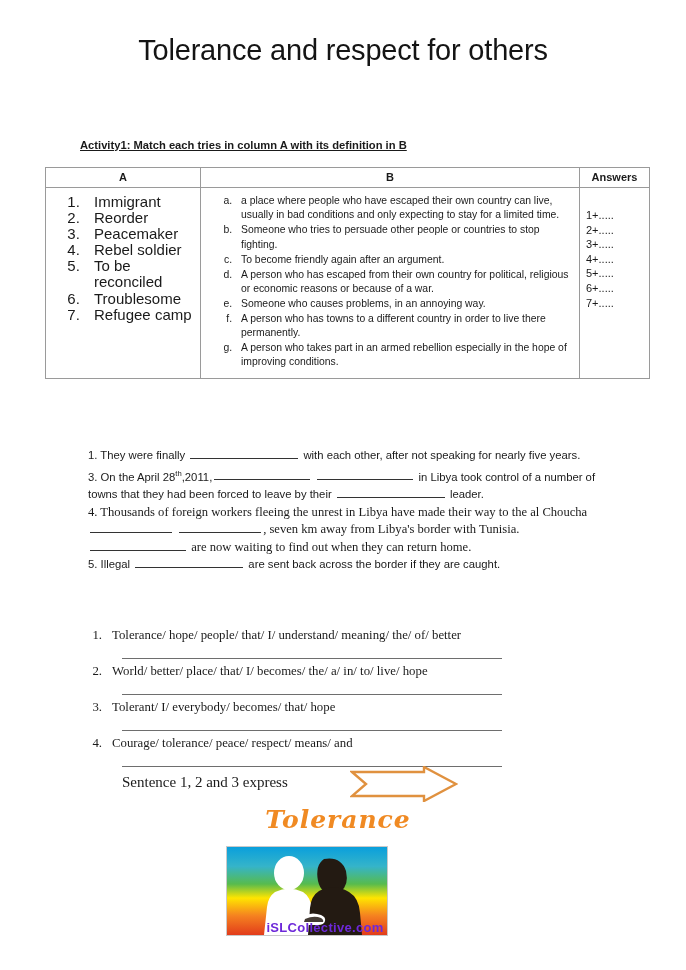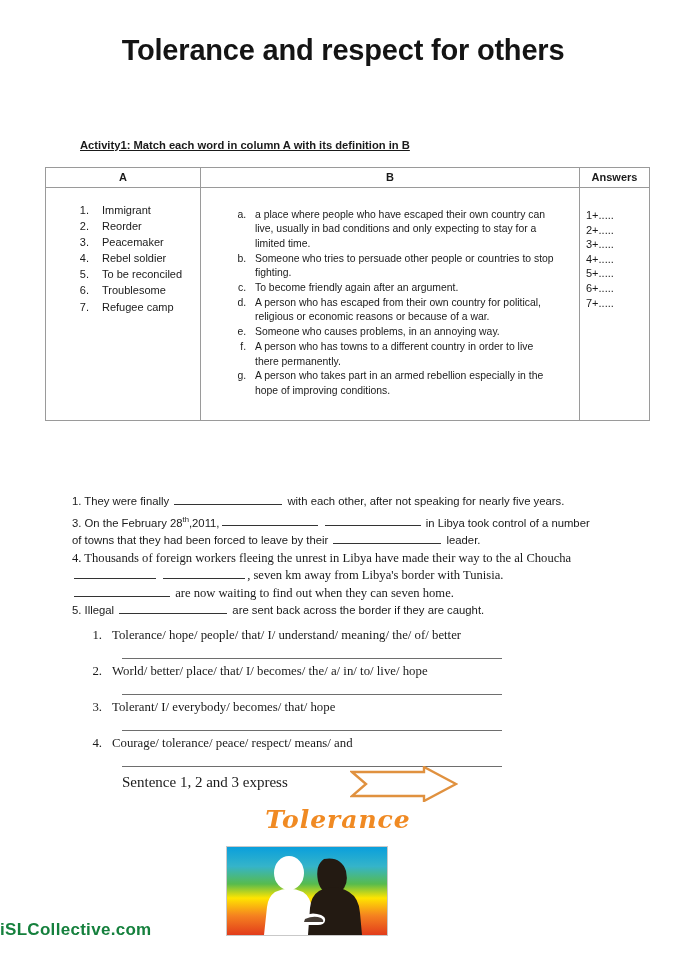--- a/index.html
+++ b/index.html
@@ -12,21 +12,21 @@
     color: #1a1a1a;
     position: relative;
     overflow: hidden;
   }
   .page { position: absolute; inset: 0; }
 
   
   .title {
     position: absolute; left: 0; top: 34px; width: 686px;
     text-align: center;
-    font-size: 29px; font-weight: bold; letter-spacing: -0.2px;
+    font-size: 29px; font-weight: normal; letter-spacing: -0.2px;
     color: #141414;
   }
 
   
   .quote {
     position: absolute; left: 84px; top: 108px; width: 520px;
     font-size: 11.2px; font-weight: bold; color: #1a1a1a;
   }
 
   
@@ -56,43 +56,43 @@
     padding: 3px 0 4px 0;
     color: #1a1a1a;
   }
   .col-a { width: 155px; }
   .col-b { width: 379px; }
   .col-ans { width: 70px; }
 
   .cell-inner { padding: 6px 4px 8px 4px; }
 
   ol.list-a {
-    margin: 8px; padding: 0 0 0 34px;
+    margin: 0; padding: 0 0 0 34px;
     list-style: decimal;
-    font-size: 11px; line-height: 16.1px;
+    font-size: 15px; line-height: 16.1px;
   }
   ol.list-a li { padding-left: 10px; }
 
   ol.list-b {
-    margin: 14px; padding: 0 6px 0 30px;
+    margin: 0; padding: 0 6px 0 30px;
     list-style: lower-alpha;
     font-size: 10.4px; line-height: 14.4px;
   }
   ol.list-b li { padding-left: 6px; margin-bottom: 0.5px; }
 
   .answers-list {
     font-size: 11px; line-height: 14.6px;
     padding: 20px 0 0 6px;
   }
   .answers-list div { white-space: nowrap; }
 
   
   .act2-body {
-    position: absolute; left: 72px; top: 447px; width: 520px;
-    font-size: 11.3px; line-height: 17.6px; color: #1a1a1a; margin-top: 46px;
+    position: absolute; left: 88px; top: 447px; width: 520px;
+    font-size: 11.3px; line-height: 17.6px; color: #1a1a1a;
   }
   .act2-body p { margin: 0; }
   .serif { font-family: "Liberation Serif", serif; font-size: 12.6px; }
   .blank {
     display: inline-block;
     border-bottom: 1px solid #333;
     height: 11px;
     vertical-align: baseline;
     margin: 0 2px;
   }
@@ -142,34 +142,34 @@
   .illus {
     position: absolute; left: 226px; top: 846px;
     width: 162px; height: 90px;
     border: 1px solid #c9c9c9;
     overflow: hidden;
   }
 
   
   .watermark {
     position: absolute; left: 0; top: 920px; width: 650px;
-    text-align: left;
-    font-size: 17px; font-weight: bold; letter-spacing: 0.3px;
-    color: #15803d;
+    text-align: center;
+    font-size: 13px; font-weight: bold; letter-spacing: 0.3px;
+    color: #6d28d9;
   }
 </style>
 </head>
 <body>
 
 <div class="page">
 
   <div class="title">Tolerance and respect for others</div>
 
 
-  <div id="act1-heading" class="activity-heading">Activity1: Match each word in column A with its definition in B</div>
+  <div id="act1-heading" class="activity-heading">Activity1: Match each tries in column A with its definition in B</div>
 
   <table class="match-table">
     <thead>
       <tr>
         <th class="col-a">A</th>
         <th class="col-b">B</th>
         <th class="col-ans">Answers</th>
       </tr>
     </thead>
     <tbody>
@@ -216,32 +216,32 @@
   </table>
 
 
   <div class="act2-body">
     <p>
       <span>1. They were finally</span>
       <span class="blank b-long"></span>
       <span>with each other, after not speaking for nearly five years.</span>
     </p>
     <p>
-      <span>3. On the February 28</span><sup>th</sup><span>,2011,</span><span class="blank b-mid"></span>
+      <span>3. On the April 28</span><sup>th</sup><span>,2011,</span><span class="blank b-mid"></span>
       <span class="blank b-mid"></span>
       <span>in Libya took control of a number of towns that they had been forced to leave by their</span>
       <span class="blank b-long"></span>
       <span>leader.</span>
     </p>
     <p class="serif">
       <span>4. Thousands of foreign workers fleeing the unrest in Libya have made their way to the al Choucha</span>
       <span class="blank b-sh"></span>
       <span class="blank b-sh"></span><span>, seven km away from Libya's border with Tunisia.</span>
       <span class="blank b-mid"></span>
-      <span>are now waiting to find out when they can seven home.</span>
+      <span>are now waiting to find out when they can return home.</span>
     </p>
     <p>
       <span>5. Illegal</span>
       <span class="blank b-long"></span>
       <span>are sent back across the border if they are caught.</span>
     </p>
   </div>
 
 
   <div class="act3-body">

